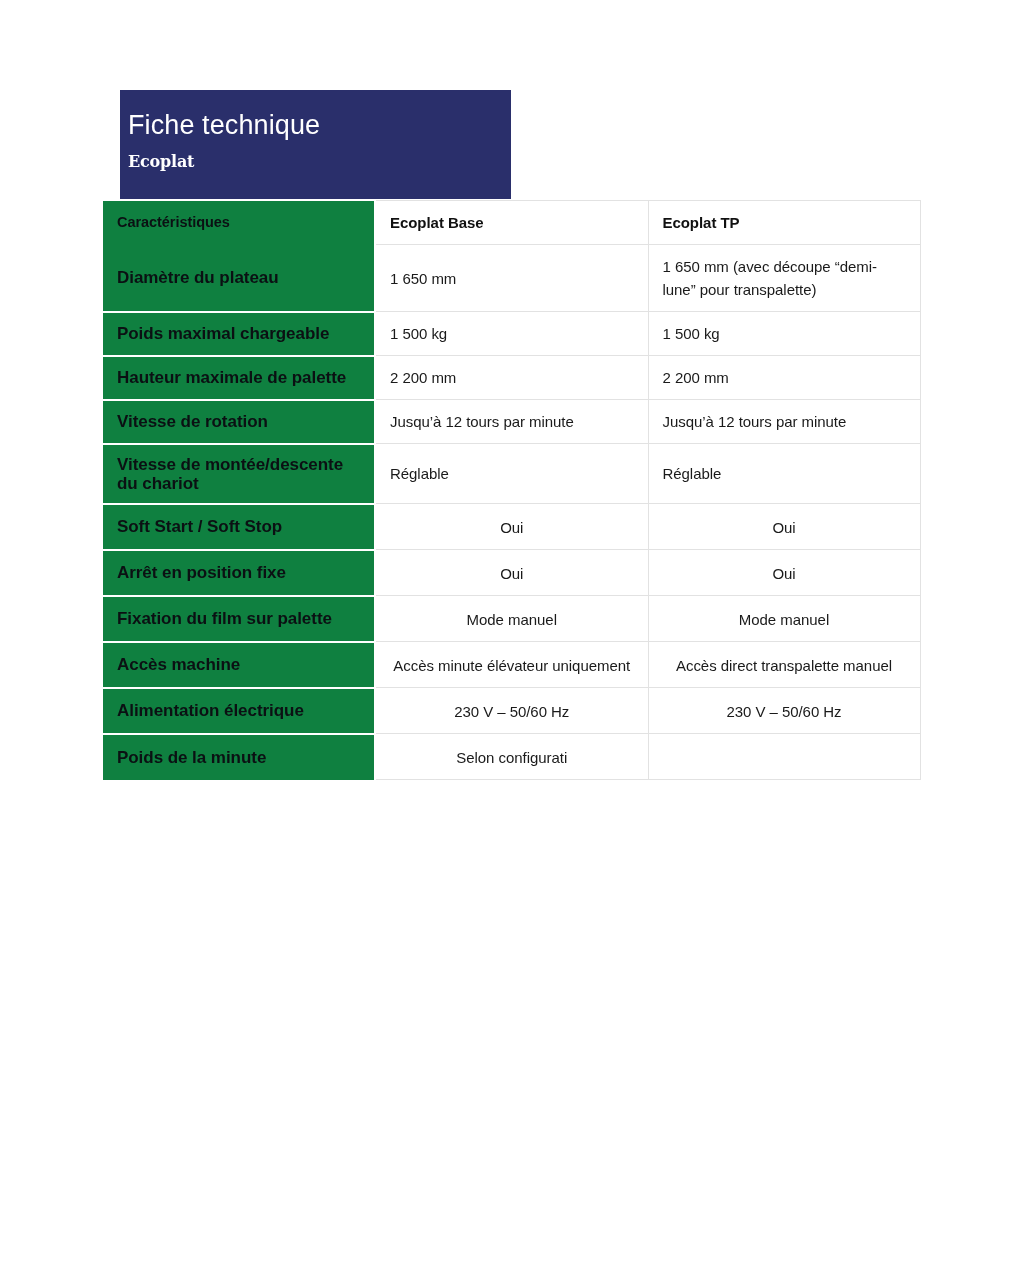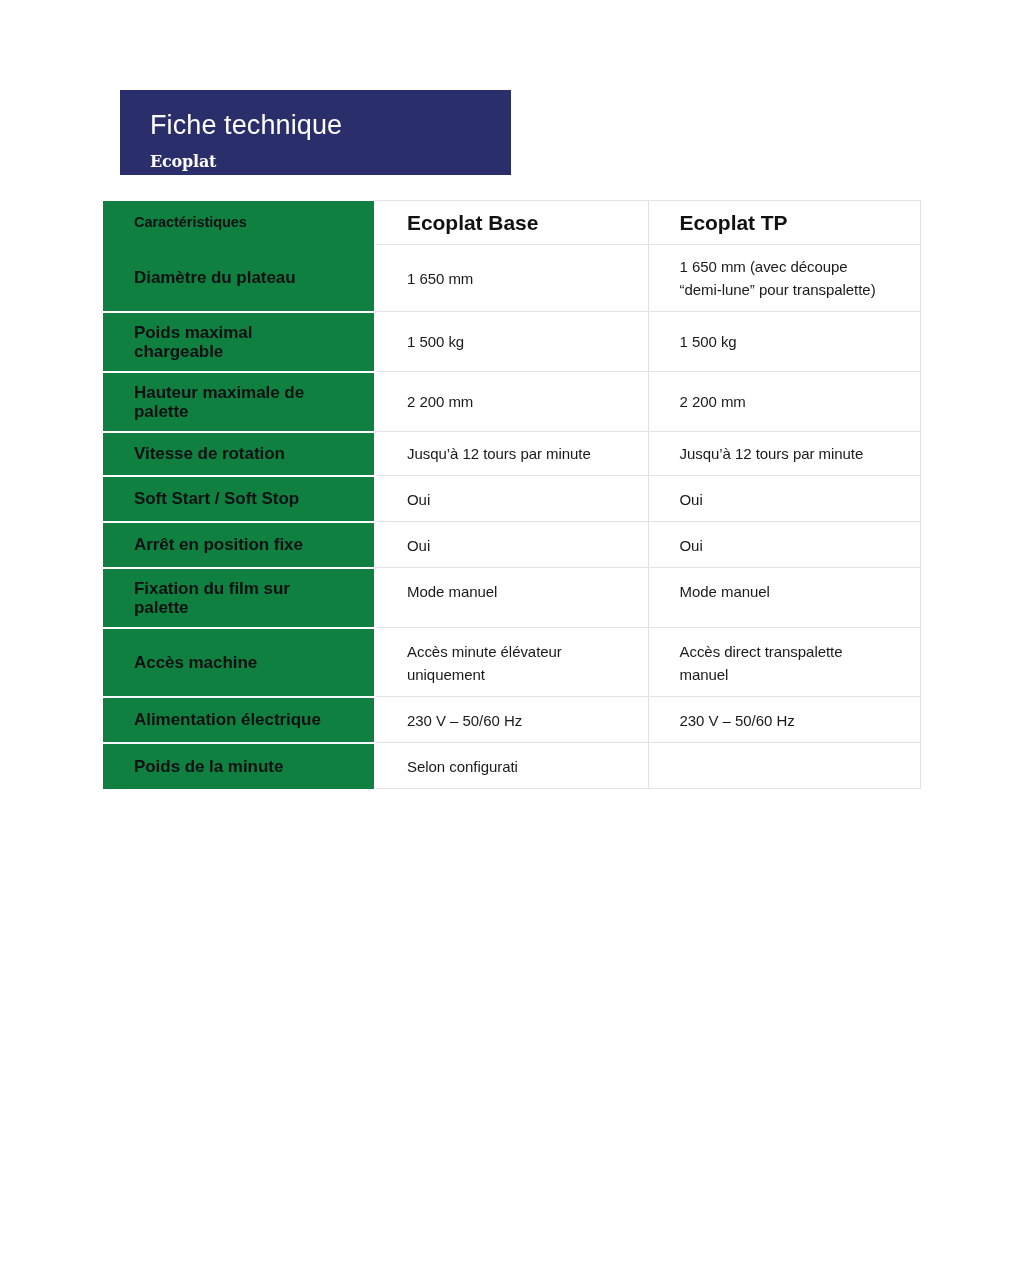--- a/index.html
+++ b/index.html
@@ -15,24 +15,24 @@
     position: relative;
     overflow: hidden;
   }
 
   
   #header-banner {
     position: absolute;
     left: 120px;
     top: 90px;
     width: 391px;
-    height: 85px;
+    height: 109px;
     background: #2a2f6b;
     box-sizing: border-box;
-    padding: 18px 0 0 30px;
+    padding: 18px 0 0 8px;
   }
   #header-title {
     color: #ffffff;
     font-family: "Liberation Sans", sans-serif;
     font-weight: 300;
     font-size: 27px;
     line-height: 34px;
     letter-spacing: 0.1px;
     white-space: nowrap;
   }
@@ -56,21 +56,21 @@
     border-collapse: collapse;
     table-layout: fixed;
   }
   #spec-table col.c-feature { width: 272px; }
   #spec-table col.c-base    { width: 273px; }
   #spec-table col.c-tp      { width: 272px; }
 
   #spec-table td {
     vertical-align: middle;
     box-sizing: border-box;
-    padding: 10px 31px;
+    padding: 10px 14px;
   }
 
   
   #spec-table td.feature {
     background: #0f8040;
     color: #0b1013;
     font-weight: bold;
     font-size: 17px;
     line-height: 19px;
     letter-spacing: -0.05px;
@@ -86,29 +86,29 @@
     font-size: 15px;
     line-height: 23px;
     letter-spacing: -0.05px;
     border-bottom: 1px solid #e2e2e2;
     border-right: 1px solid #e2e2e2;
   }
   #spec-table td.value.last { border-right: 1px solid #e2e2e2; }
 
   #spec-table thead td.value {
     font-weight: bold;
-    font-size: 21px;
+    font-size: 15px;
     color: #111111;
   }
   #spec-table thead td.feature { font-size: 14.5px; }
 
   
   #spec-table thead td.value { border-top: 1px solid #e2e2e2; }
 
-  .topalign { vertical-align: top !important; padding-top: 12px !important; }
+  .topalign { vertical-align: top !important; padding-top: 12px !important; text-align: center; }
 </style>
 </head>
 <body>
 
 <div id="header-banner">
   <div id="header-title">Fiche technique</div>
   <div id="header-subtitle">Ecoplat</div>
 </div>
 
 <table id="spec-table">
@@ -139,20 +139,25 @@
       <td class="feature">Hauteur maximale de palette</td>
       <td class="value">2 200 mm</td>
       <td class="value last">2 200 mm</td>
     </tr>
     <tr>
       <td class="feature">Vitesse de rotation</td>
       <td class="value">Jusqu’à 12 tours par minute</td>
       <td class="value last">Jusqu’à 12 tours par minute</td>
     </tr>
     <tr>
+      <td class="feature">Vitesse de montée/descente du chariot</td>
+      <td class="value">Réglable</td>
+      <td class="value last">Réglable</td>
+    </tr>
+    <tr>
       <td class="feature">Soft Start / Soft Stop</td>
       <td class="value topalign">Oui</td>
       <td class="value last topalign">Oui</td>
     </tr>
     <tr>
       <td class="feature">Arrêt en position fixe</td>
       <td class="value topalign">Oui</td>
       <td class="value last topalign">Oui</td>
     </tr>
     <tr>

